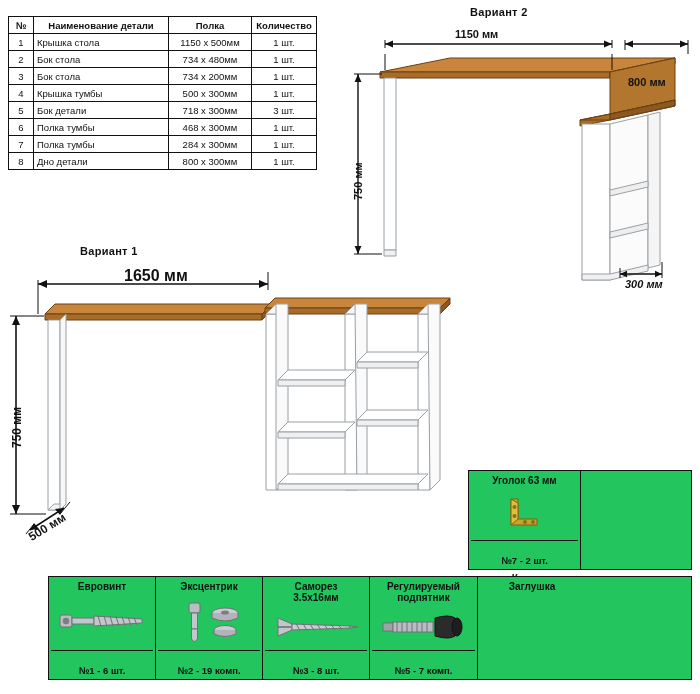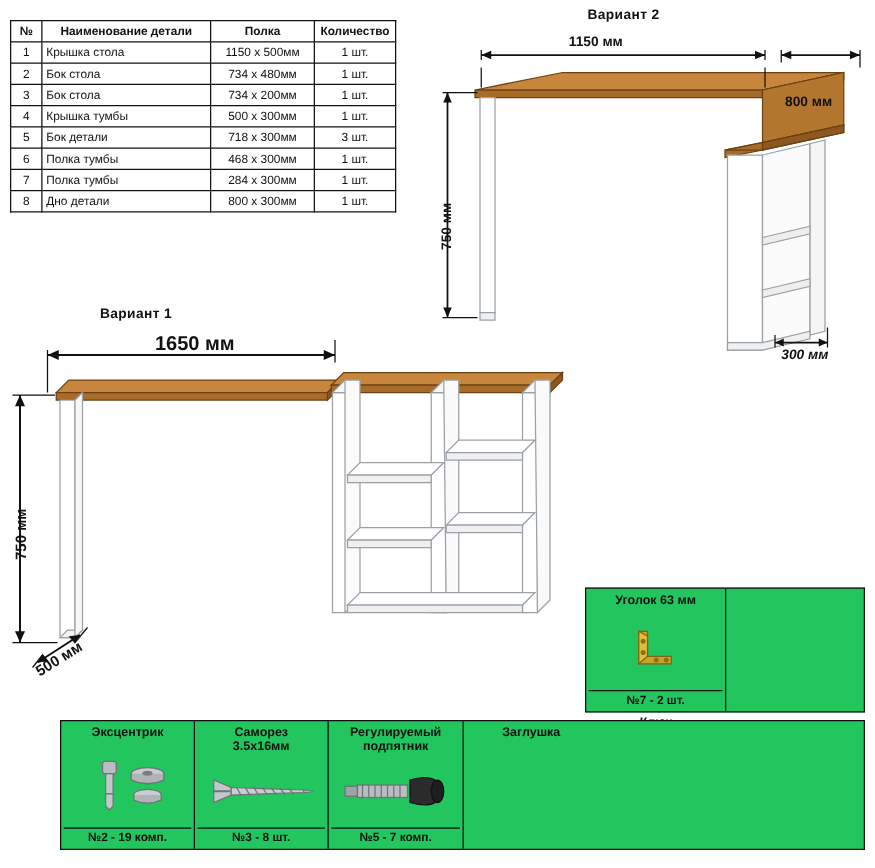--- a/index.html
+++ b/index.html
@@ -52,21 +52,21 @@
     border-right:1px solid #111;height:100%;float:left;
     display:flex;flex-direction:column;align-items:center;
     justify-content:space-between;padding:4px 2px 3px;
   }
   .legend-cell:last-child{border-right:none;}
   .legend-cap{
     font-size:10px;font-weight:bold;text-align:center;line-height:11px;
   }
   .legend-num{
     font-size:9.5px;font-weight:bold;text-align:center;
-    border-top:1px solid #111;width:100%;padding-top:2px;
+    border-top:1px solid #111;width:100%;padding-top:14px;
   }
   .legend-art{flex:1;display:flex;align-items:center;justify-content:center;width:100%;}
 </style>
 </head>
 <body>
 
 <table id="parts-table">
   <thead>
     <tr>
       <th class="col-num">№</th>
@@ -277,20 +277,41 @@
         <rect x="6.5" y="3" width="7" height="5" fill="#4a4a4a"></rect>
         <rect x="38.5" y="32" width="7" height="5" fill="#4a4a4a"></rect>
       </svg>
     </div>
     <div class="legend-num">№8 - 1шт.</div>
   </div>
 </div>
 
 <div class="legend-box" style="left:48px;top:576px;width:644px;height:104px;">
 
+  <div class="legend-cell" style="width:107px;">
+    <div class="legend-cap">Евровинт</div>
+    <div class="legend-art">
+      <svg width="92" height="30" viewBox="0 0 92 30">
+        <rect x="4" y="9" width="12" height="12" rx="2" fill="#b9bcc0" stroke="#6f7276" stroke-width="1"></rect>
+        <circle cx="10" cy="15" r="3.2" fill="#7a7d81"></circle>
+        <rect x="16" y="12" width="22" height="6" fill="#c3c6ca" stroke="#6f7276" stroke-width="1"></rect>
+        <path d="M38 10 L86 13 L86 17 L38 20 Z" fill="#c3c6ca" stroke="#6f7276" stroke-width="1"></path>
+        <g stroke="#6f7276" stroke-width="1">
+          <line x1="42" y1="9.5" x2="45" y2="20.5"></line>
+            <line x1="48" y1="9.8" x2="51" y2="20.3"></line>
+          <line x1="54" y1="10.1" x2="57" y2="20.1"></line>
+            <line x1="60" y1="10.4" x2="63" y2="19.9"></line>
+          <line x1="66" y1="10.7" x2="69" y2="19.7"></line>
+            <line x1="72" y1="11" x2="75" y2="19.5"></line>
+          <line x1="78" y1="11.3" x2="81" y2="19.2"></line>
+        </g>
+      </svg>
+    </div>
+    <div class="legend-num">№1 - 6 шт.</div>
+  </div>
 
   <div class="legend-cell" style="width:107px;">
     <div class="legend-cap">Эксцентрик</div>
     <div class="legend-art">
       <svg width="92" height="44" viewBox="0 0 92 44">
         <rect x="26" y="4" width="11" height="10" rx="2" fill="#b9bcc0" stroke="#6f7276" stroke-width="1"></rect>
         <rect x="28.5" y="14" width="6" height="16" fill="#c3c6ca" stroke="#6f7276" stroke-width="1"></rect>
         <g stroke="#6f7276" stroke-width="1">
           <line x1="28.5" y1="31" x2="34.5" y2="33"></line>
             <line x1="28.5" y1="34" x2="34.5" y2="36"></line>

